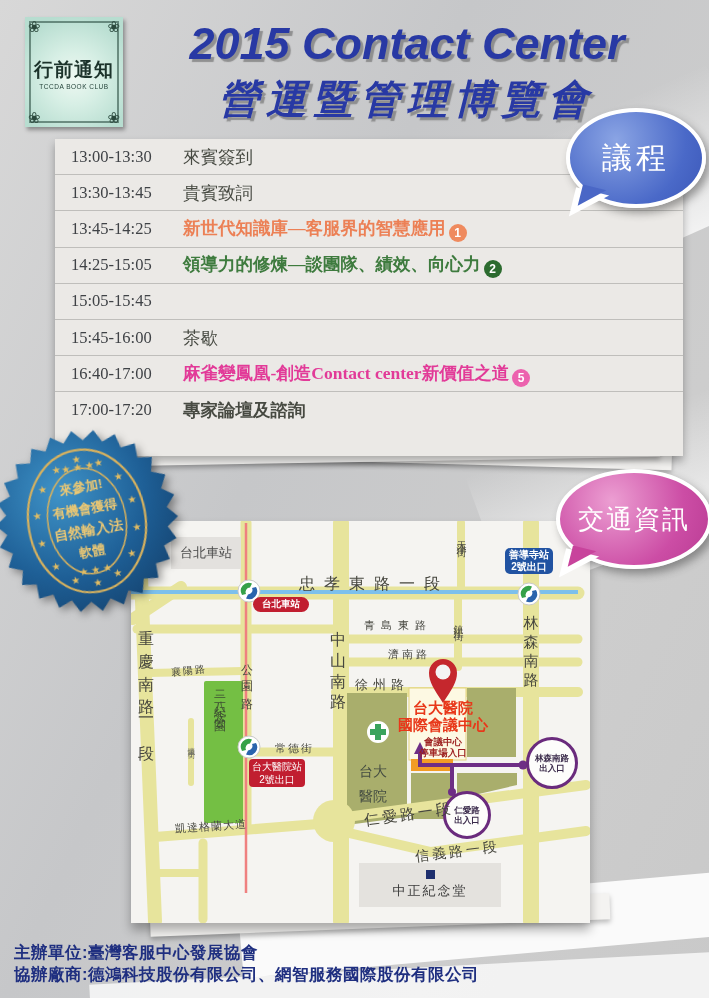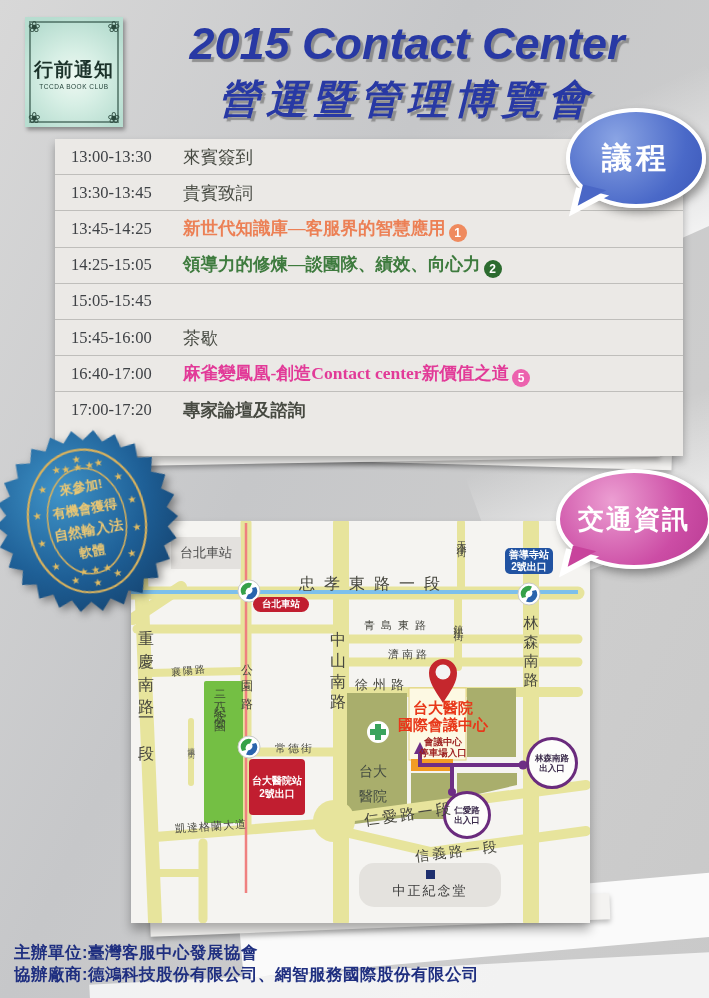--- a/index.html
+++ b/index.html
@@ -49,21 +49,21 @@
   .srow .time{width:112px;flex:none;font-size:16.5px;color:#3f4246;}
   .srow .evt{font-size:17.5px;color:#474a42;white-space:nowrap;}
   .srow.hl .evt{font-weight:bold;}
   .numball{display:inline-flex;width:18px;height:18px;border-radius:50%;background:#888;
            color:#fff;font-size:12px;font-weight:bold;align-items:center;justify-content:center;
            margin-left:3px;vertical-align:-3px;font-family:"Liberation Sans",sans-serif;}
 
   
   .bubble{position:absolute;z-index:4;border:4px solid #fff;border-radius:50%;
           display:flex;align-items:center;justify-content:center;
-          box-shadow:4px 5px 8px rgba(50,50,50,.45);color:#fff;font-weight:bold;}
+          box-shadow:4px 5px 8px rgba(50,50,50,.45);color:#fff;font-weight:normal;}
   .bubble .tailw,.bubble .tailc{position:absolute;width:0;height:0;}
   .bubble .tailw{left:2px;bottom:-17px;border-top:30px solid #fff;border-right:34px solid transparent;transform:rotate(14deg);}
   .bubble .tailc{left:10px;bottom:-5px;border-top:22px solid #4a67c6;border-right:24px solid transparent;transform:rotate(14deg);}
   .bubble.blue{left:566px;top:108px;width:132px;height:92px;
        background:radial-gradient(circle at 35% 30%,#8aa4e4,#4a69c8 65%,#3b57b8);
        font-size:30px;letter-spacing:4px;}
   .bubble.pink{left:556px;top:469px;width:148px;height:92px;
        background:radial-gradient(circle at 35% 30%,#ec9ed2,#cc4da5 62%,#b93b93);
        font-size:26px;letter-spacing:2px;}
   .bubble.pink .tailc{border-top-color:#c8439c;}
@@ -81,30 +81,30 @@
   .map{position:absolute;left:131px;top:521px;width:459px;height:402px;z-index:2;
        background:#f5f4f1;box-shadow:0 7px 10px rgba(0,0,0,.3);}
   .map svg{position:absolute;left:0;top:0;}
   .mlabel{position:absolute;color:#474740;white-space:nowrap;z-index:3;}
   .vtext{writing-mode:vertical-lr;text-orientation:upright;}
   .roadname{font-family:"Liberation Serif","DejaVu Serif",serif;color:#46463e;}
   .graybox{background:#e3e1de;display:flex;align-items:center;justify-content:center;
            color:#4a4a4a;font-size:13px;}
   .redpill{background:#c11e30;color:#fff;border-radius:8px;font-size:9.5px;font-weight:bold;
            display:flex;align-items:center;justify-content:center;}
-  .redbox{background:#c11e30;color:#fff;border-radius:4px;font-size:10px;font-weight:bold;
-          text-align:center;line-height:13px;padding:15px 3px;}
+  .redbox{background:#c11e30;color:#fff;border-radius:4px;font-size:10px;font-weight:normal;
+          text-align:center;line-height:13px;padding:1px 3px;}
   .bluebox{background:#2153a2;color:#fff;border-radius:5px;font-size:10px;font-weight:bold;
            text-align:center;line-height:12px;padding:1px 4px;}
   .exitcircle{position:absolute;border-radius:50%;background:#fdfdfb;border:3px solid #6a2b7d;
               display:flex;flex-direction:column;align-items:center;justify-content:center;
               font-size:8.5px;font-weight:bold;color:#3a2a4a;line-height:10px;z-index:3;}
   .icc{color:#e8381a;font-weight:bold;font-size:15px;line-height:17px;text-align:center;}
   .parkinglbl{color:#9c1f1f;font-weight:bold;font-size:9.5px;line-height:11px;text-align:center;}
-  .cksbox{background:#e4e2de;display:flex;flex-direction:column;align-items:center;justify-content:center;gap:3px;border-radius:15px;}
+  .cksbox{background:#e4e2de;display:flex;flex-direction:column;align-items:center;justify-content:center;gap:3px;}
   .ckssq{width:9px;height:9px;background:#1e2f6e;}
   .ckstxt{font-size:13px;color:#3c3c3c;letter-spacing:2px;}
 
   
   .footer{position:absolute;left:14px;top:941px;z-index:5;color:#1f2f80;
           font-size:16.5px;font-weight:bold;line-height:22px;letter-spacing:.5px;}
 </style>
 </head>
 <body>
 

